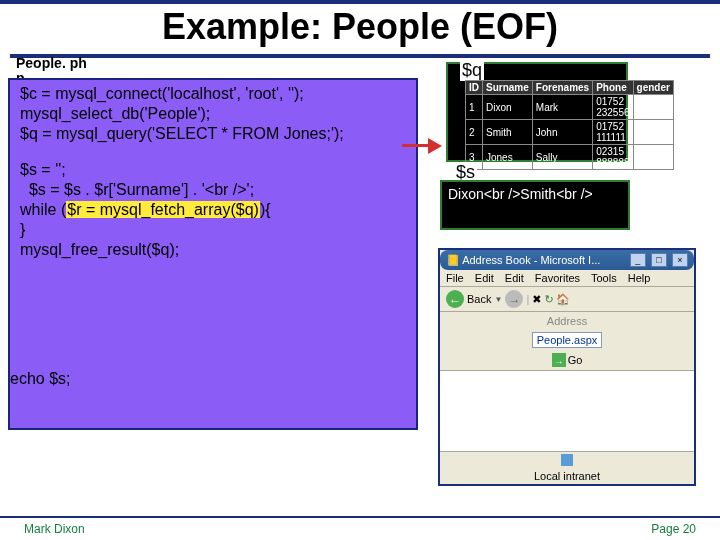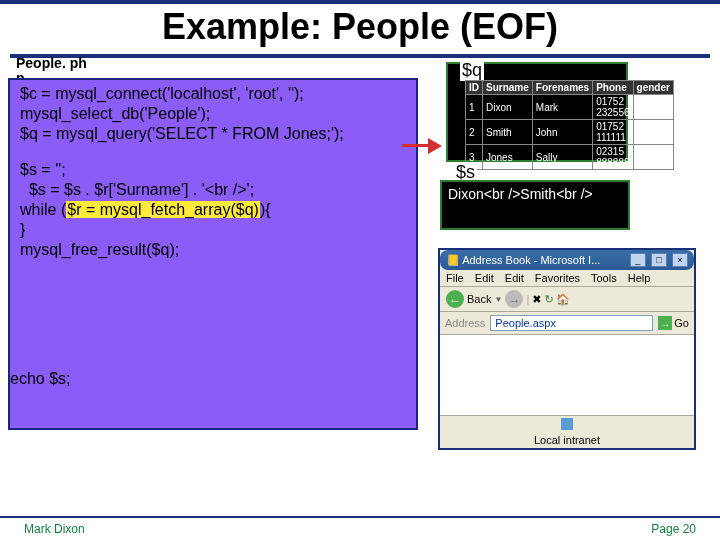--- a/index.html
+++ b/index.html
@@ -164,20 +164,21 @@
     font-size: 12px;
   }
   .iconcircle.gray { background: #bbb; color: #666; }
   .addressbar {
     display: flex;
     align-items: center;
     padding: 3px 5px;
     gap: 5px;
     border-bottom: 1px solid #aca899;
     background: #ece9d8;
+    flex-direction: column;
   }
   .addressbar .addr-label { color: #888; }
   .addressbar .addr-input {
     flex: 1;
     background: #fff;
     border: 1px solid #7f9db9;
     padding: 1px 4px;
     color: #003399;
   }
   .gobtn {

